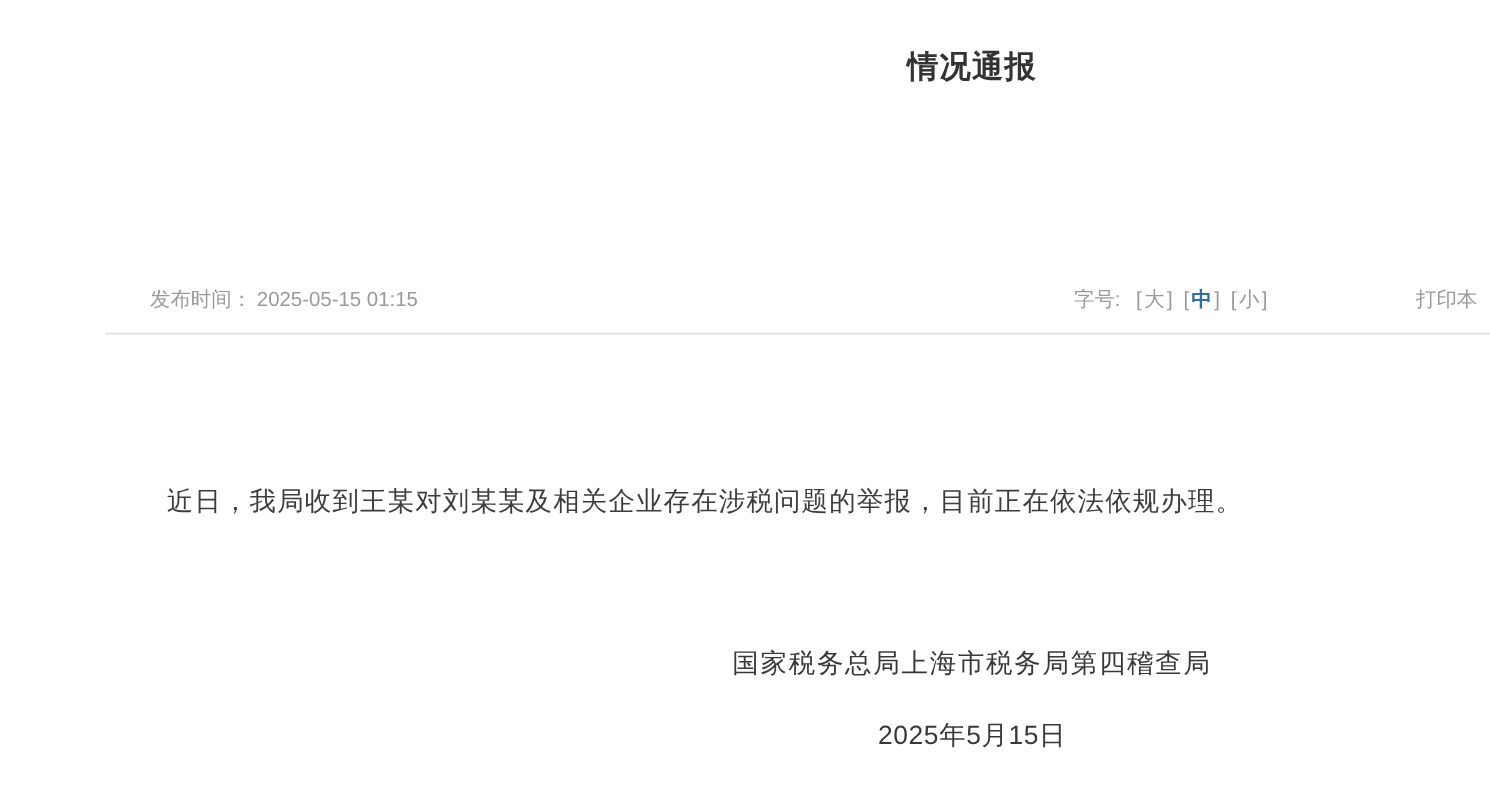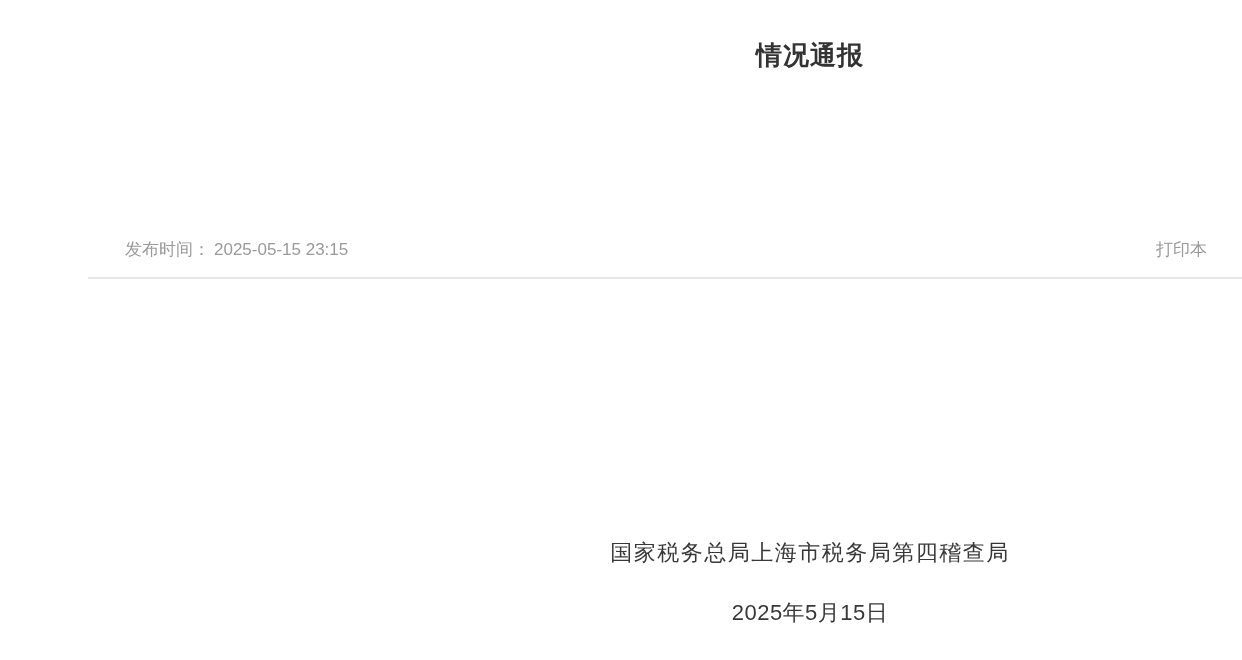--- a/index.html
+++ b/index.html
@@ -38,21 +38,21 @@
     position: absolute;
     top: 238px;
     font-size: 17px;
     color: #9a9a9a;
     white-space: nowrap;
     line-height: 24px;
   }
   .meta-publish { left: 37px; }
   .meta-source  { left: 362px; }
   .meta-fontsize { left: 807px; }
-  .meta-print   { left: 1068px; cursor: pointer; }
+  .meta-print   { left: 1092px; cursor: pointer; }
   .meta-label { margin-right: 4px; text-align: right; }
   .fs-opt {
     margin-left: 7px;
     letter-spacing: 2px;
     cursor: pointer;
     color: #9a9a9a;
   }
   .fs-opt:first-child { margin-left: 9px; }
   .fs-selected .fs-char { color: #2b6dad; font-weight: bold; }
   .divider {
@@ -90,28 +90,32 @@
 </style>
 </head>
 <body>
 
 <div id="viewport">
   <div id="article">
 
     <div class="page-title">情况通报</div>
 
     <div class="meta-item meta-publish">
-      <span class="meta-label">发布时间：</span><span>2025-05-15 23:15</span>
+      <span class="meta-label">发布时间：</span><span>2025-05-15 01:15</span>
     </div>
 
 
+    <div class="meta-item meta-fontsize">
+      <span class="meta-label">字号:</span><span><span class="fs-opt"><span>[</span><span class="fs-char">大</span><span>]</span></span><span class="fs-opt fs-selected"><span>[</span><span class="fs-char">中</span><span>]</span></span><span class="fs-opt"><span>[</span><span class="fs-char">小</span><span>]</span></span></span>
+    </div>
 
     <div class="meta-item meta-print">打印本</div>
 
     <div class="divider"></div>
 
+    <div class="article-body">近日，我局收到王某对刘某某及相关企业存在涉税问题的举报，目前正在依法依规办理。</div>
 
     <div class="signature-line sig-name">国家税务总局上海市税务局第四稽查局</div>
 
     <div class="signature-line sig-date">2025年5月15日</div>
 
   </div>
 </div>
 
 </body></html>

